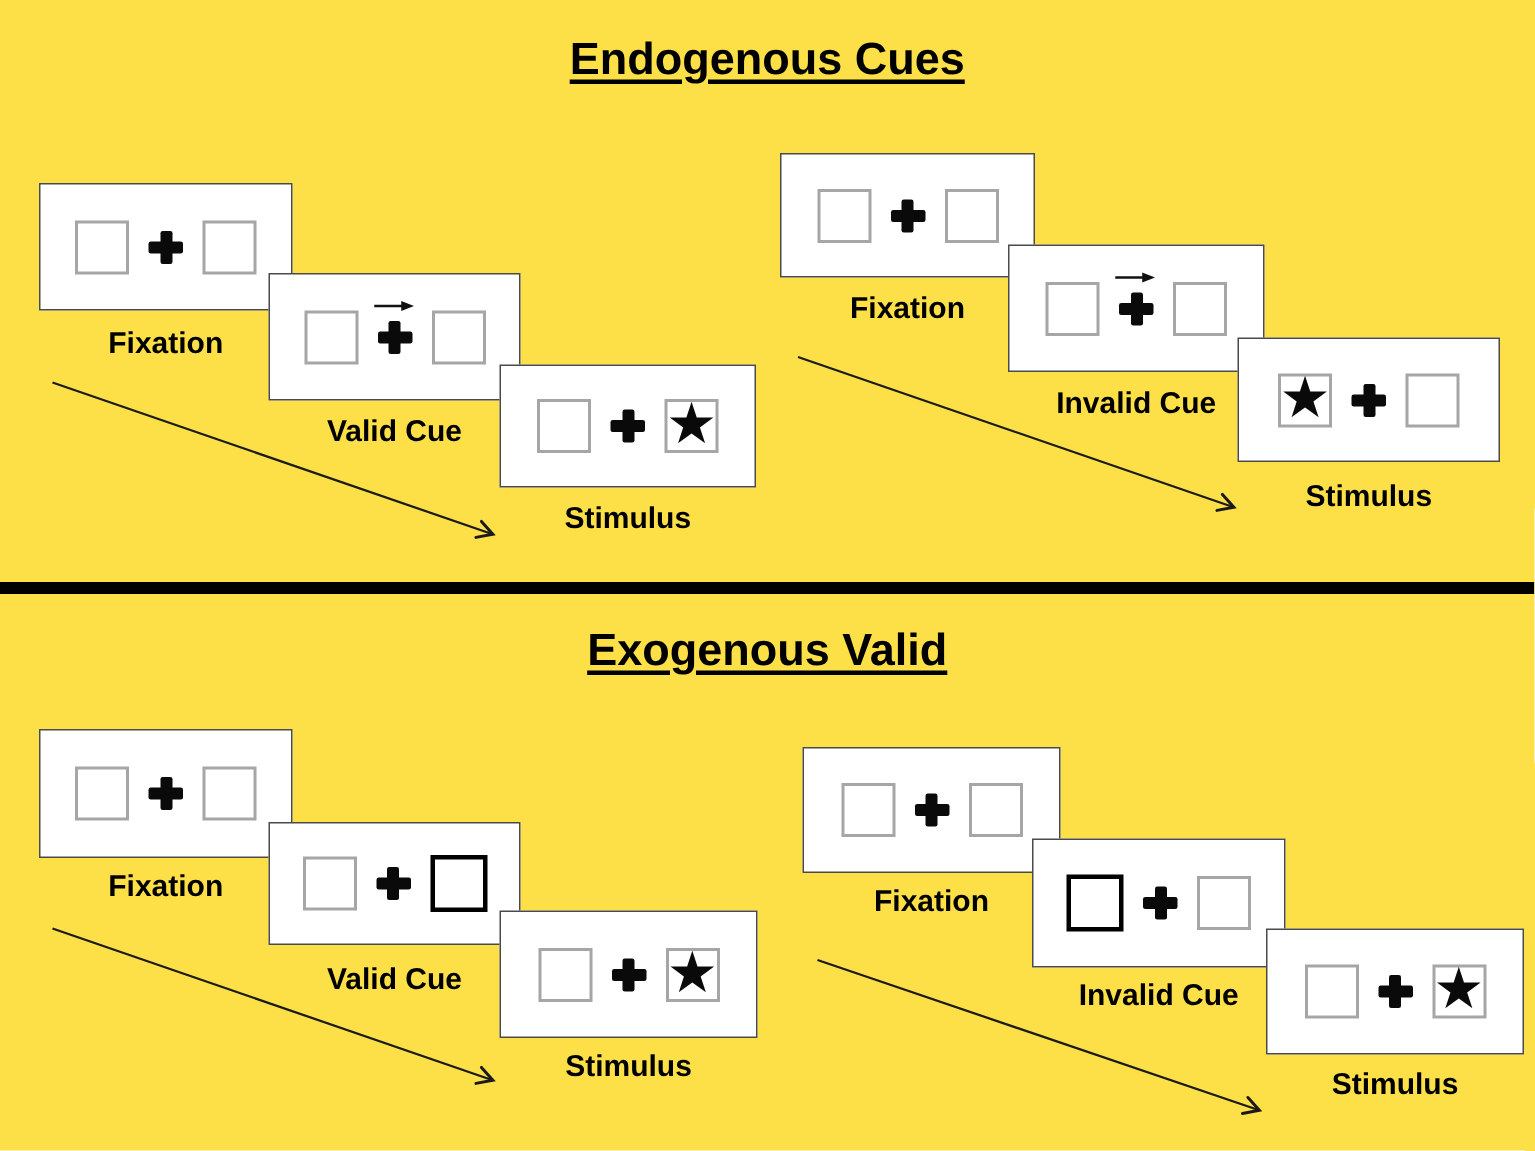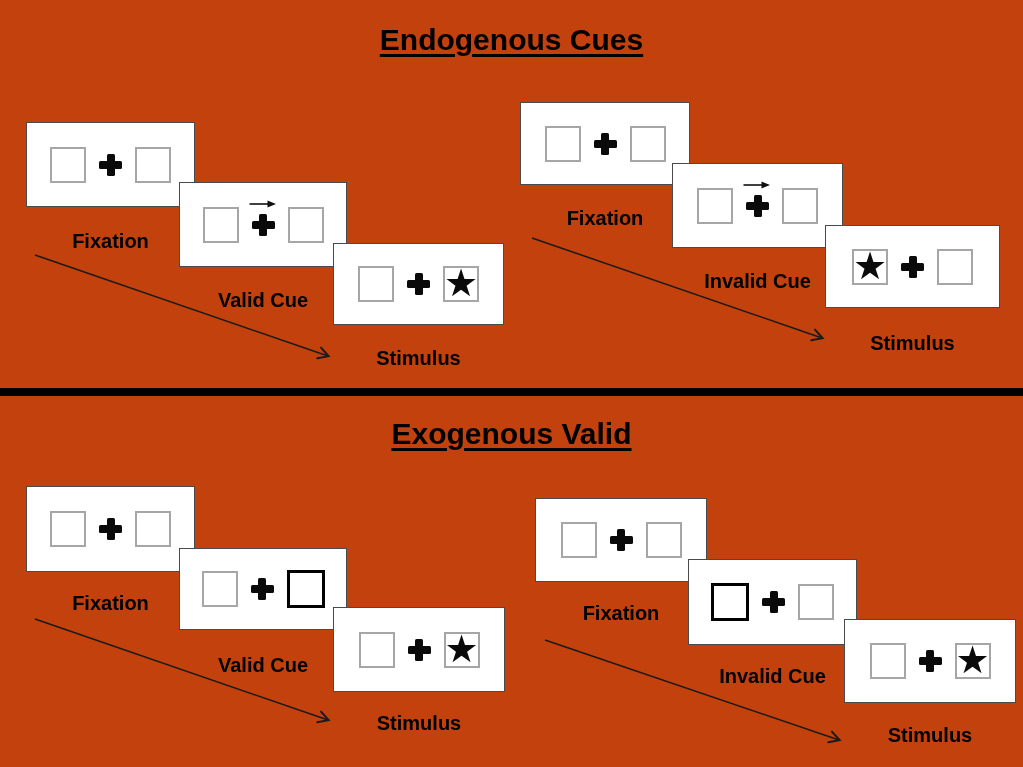--- a/index.html
+++ b/index.html
@@ -1,17 +1,17 @@
 <!DOCTYPE html>
 <html><head>
 <meta charset="utf-8">
 <style>
   html,body { margin:0; padding:0; background:#fff; }
   .page {
-    position:relative; width:1023px; height:767px; background:#c2410c;
+    position:relative; width:1023px; height:767px; background:#fde047;
     overflow:hidden;
     font-family:"Liberation Sans","DejaVu Sans",sans-serif; color:#000;
   }
   .overlay { position:absolute; left:0; top:0; z-index:0; pointer-events:none; }
   .title {
     position:absolute; left:10px; width:1003px; text-align:center;
     font-size:30px; font-weight:bold; line-height:34px;
     text-decoration:underline; text-decoration-thickness:2.5px; text-underline-offset:4px;
     z-index:5;
   }
@@ -32,21 +32,21 @@
     content:""; position:absolute; left:0; top:7px; width:23px; height:8px;
     background:#0a0a0a; border-radius:1.5px;
   }
   .plus::after {
     content:""; position:absolute; left:7.5px; top:0; width:8px; height:22px;
     background:#0a0a0a; border-radius:1.5px;
   }
   .cue-arrow { position:absolute; left:-3px; top:-15px; }
   .plabel {
     position:absolute; font-size:20px; font-weight:bold; text-align:center;
-    line-height:22px; z-index:4; white-space:nowrap;margin-top:12px;
+    line-height:22px; z-index:4; white-space:nowrap;
   }
 </style>
 </head>
 <body>
 
 <div class="page">
 
   <svg class="overlay" width="1023" height="767" viewBox="0 0 1023 767">
     <defs>
       <marker id="ah" viewBox="0 0 12 12" refX="9" refY="6" markerWidth="10" markerHeight="10" orient="auto">

